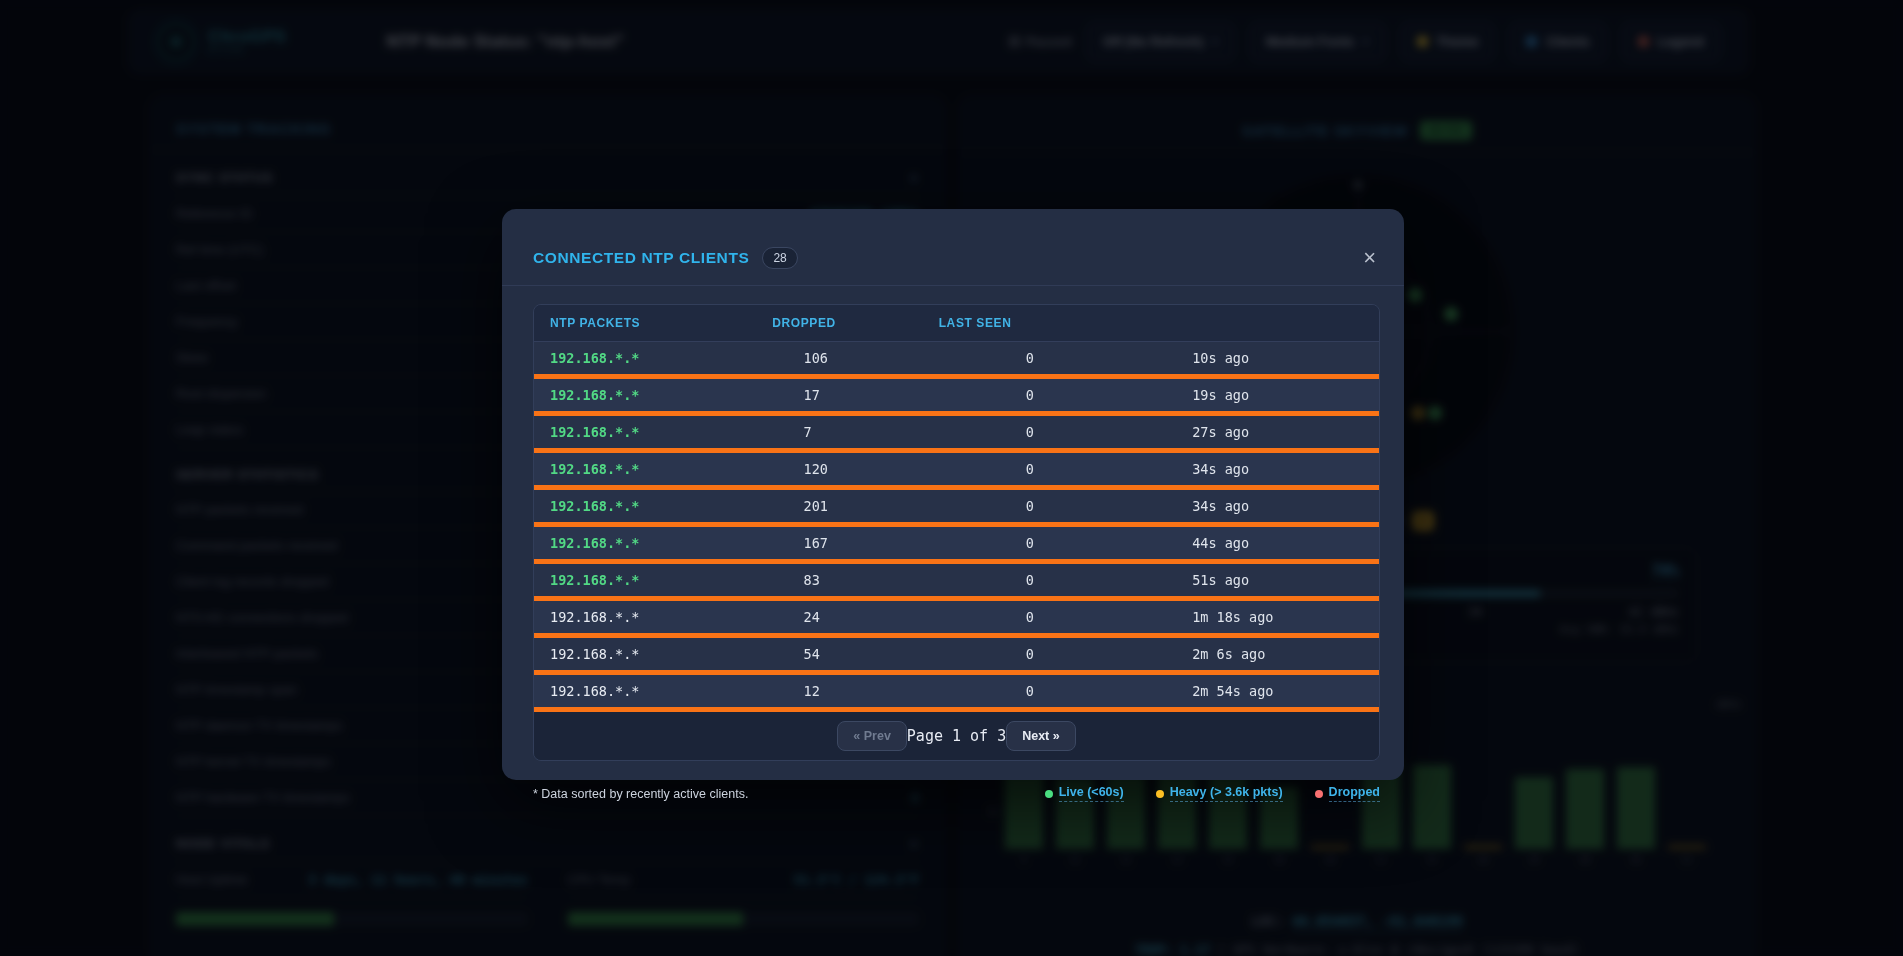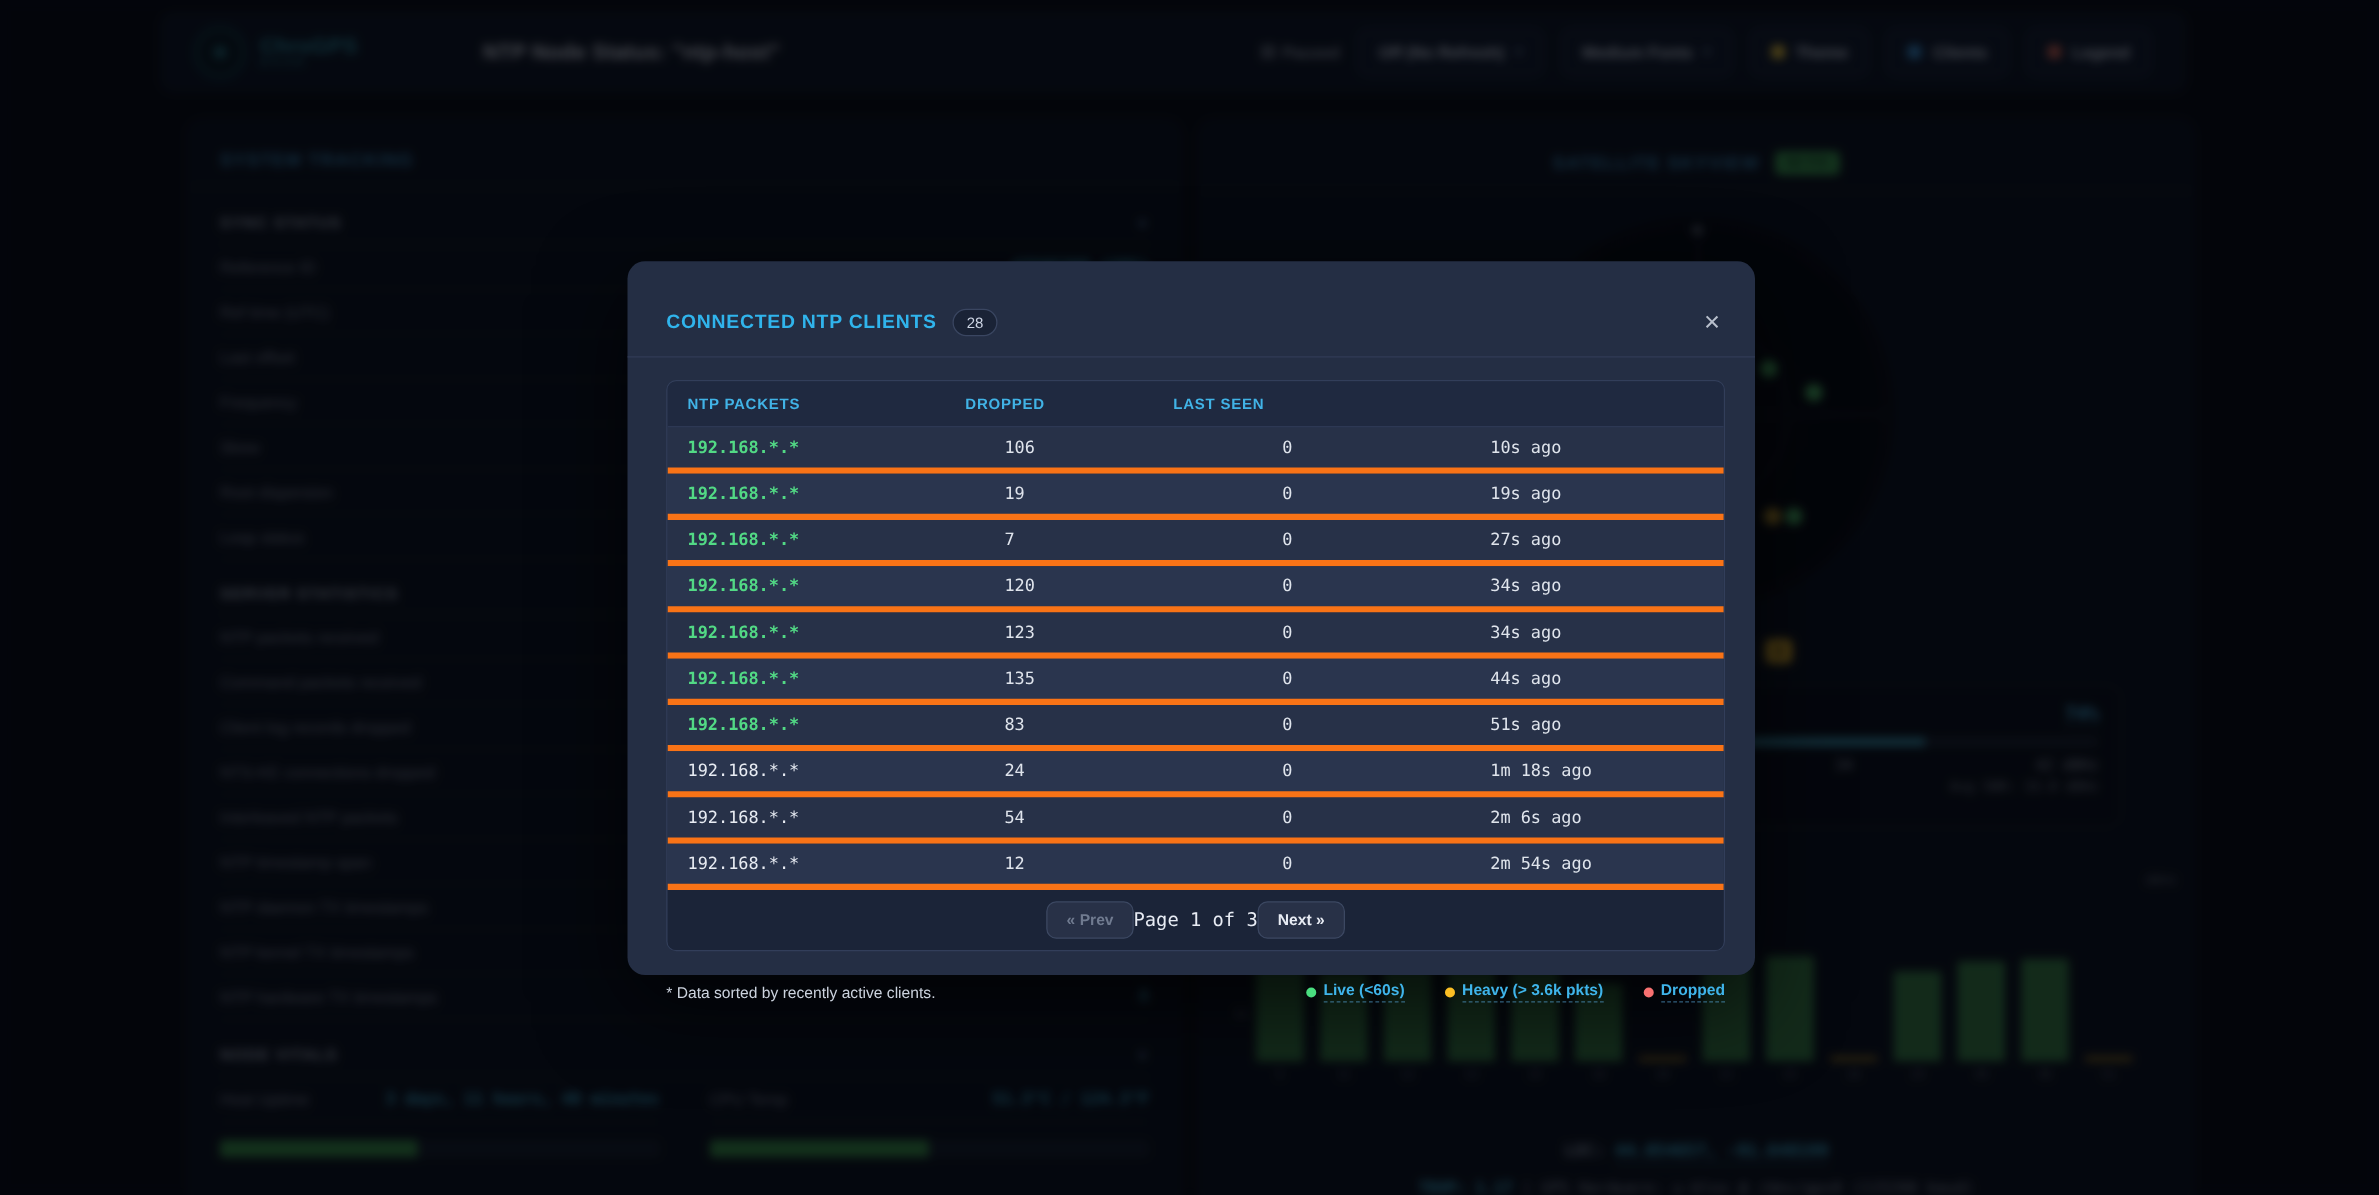--- a/index.html
+++ b/index.html
@@ -419,45 +419,45 @@
     </div>
     <div id="t-body">
         <div class="t-row">
           <div class="c1 ip-live" style="color: rgb(82, 217, 133); font-weight: bold;">192.168.*.*</div>
           <div class="c2">106</div>
           <div class="c3">0</div>
           <div class="c4">10s ago</div>
         </div>
         <div class="t-row">
           <div class="c1 ip-live" style="color: rgb(82, 217, 133); font-weight: bold;">192.168.*.*</div>
-          <div class="c2">19</div>
+          <div class="c2">17</div>
           <div class="c3">0</div>
           <div class="c4">19s ago</div>
         </div>
         <div class="t-row">
           <div class="c1 ip-live" style="color: rgb(82, 217, 133); font-weight: bold;">192.168.*.*</div>
           <div class="c2">7</div>
           <div class="c3">0</div>
           <div class="c4">27s ago</div>
         </div>
         <div class="t-row">
           <div class="c1 ip-live" style="color: rgb(82, 217, 133); font-weight: bold;">192.168.*.*</div>
           <div class="c2">120</div>
           <div class="c3">0</div>
           <div class="c4">34s ago</div>
         </div>
         <div class="t-row">
           <div class="c1 ip-live" style="color: rgb(82, 217, 133); font-weight: bold;">192.168.*.*</div>
-          <div class="c2">123</div>
+          <div class="c2">201</div>
           <div class="c3">0</div>
           <div class="c4">34s ago</div>
         </div>
         <div class="t-row">
           <div class="c1 ip-live" style="color: rgb(82, 217, 133); font-weight: bold;">192.168.*.*</div>
-          <div class="c2">135</div>
+          <div class="c2">167</div>
           <div class="c3">0</div>
           <div class="c4">44s ago</div>
         </div>
         <div class="t-row">
           <div class="c1 ip-live" style="color: rgb(82, 217, 133); font-weight: bold;">192.168.*.*</div>
           <div class="c2">83</div>
           <div class="c3">0</div>
           <div class="c4">51s ago</div>
         </div>
         <div class="t-row">

